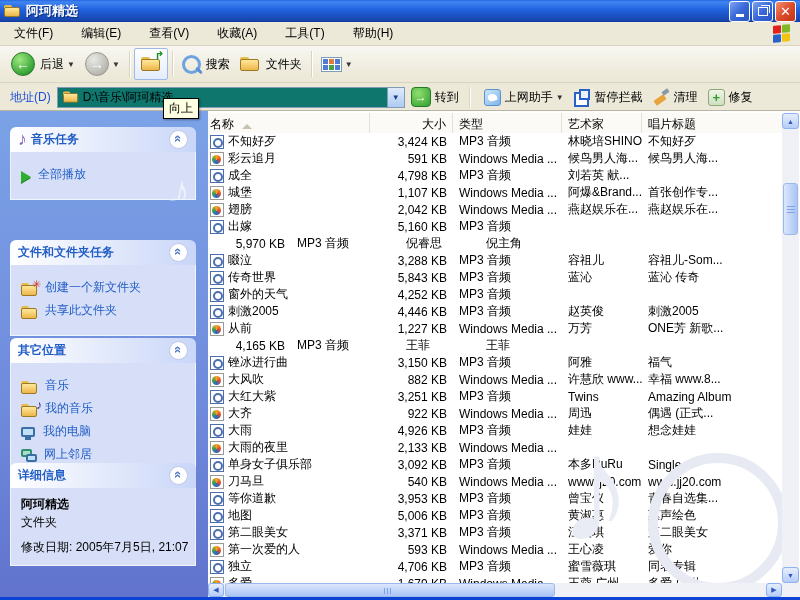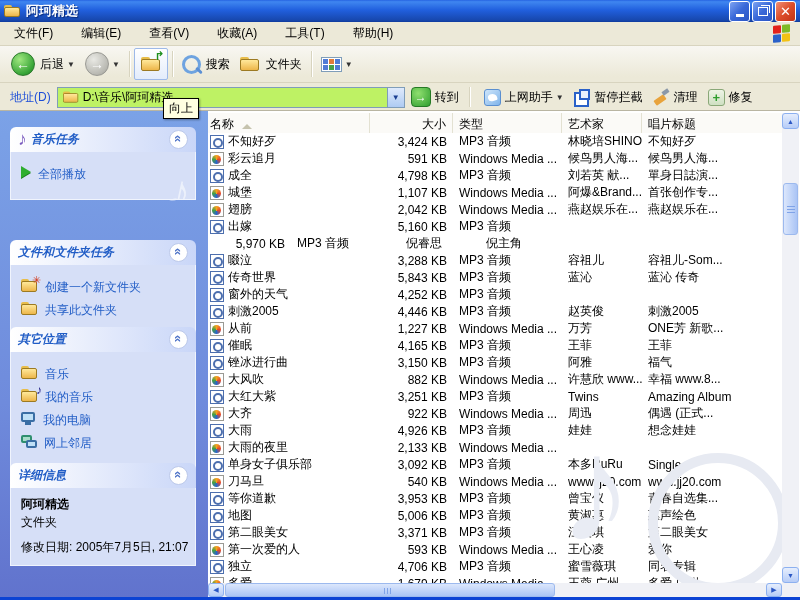--- a/index.html
+++ b/index.html
@@ -49,21 +49,21 @@
   .magnifier{width:13px;height:13px;border:3px solid #6ea3e0;border-radius:50%;position:relative;margin-right:5px;}
   .magnifier:after{content:"";position:absolute;left:10px;top:11px;width:8px;height:3px;background:#5b8fd4;transform:rotate(45deg);border-radius:2px;}
   .views-grid{display:grid;grid-template-columns:5px 5px 5px;grid-template-rows:5px 5px;gap:1px;border:1px solid #7f9db9;padding:1px;background:#fff;}
   .views-grid i{background:#4f7bd5;}
   .views-grid i:nth-child(2){background:#e07c3a;}
   .views-grid i:nth-child(5){background:#48a048;}
 
   
   .addressbar{position:absolute;left:0;top:84px;width:800px;height:27px;background:#ece9d8;border-bottom:1px solid #b9b5a2;display:flex;align-items:center;padding:0 4px;box-sizing:border-box;}
   .addr-label{padding:0 6px;color:#1d4ed8;}
-  .addr-field{height:21px;width:348px;background:#bef264;border:1px solid #7f9db9;display:flex;align-items:center;box-sizing:border-box;padding-left:3px;}
+  .addr-field{height:21px;width:348px;background:#0f766e;border:1px solid #7f9db9;display:flex;align-items:center;box-sizing:border-box;padding-left:3px;}
   .addr-field .mini-folder{transform:scale(.8);margin-right:2px;}
   .addr-text{flex:1;color:#000;}
   .addr-drop{width:16px;height:19px;background:linear-gradient(180deg,#dfeafc,#aecbf2);border-left:1px solid #7f9db9;display:flex;align-items:center;justify-content:center;font-size:8px;color:#1b3f91;}
   .go-btn{display:flex;align-items:center;margin-left:6px;}
   .go-icon{width:18px;height:18px;border-radius:4px;background:radial-gradient(circle at 35% 30%,#8fdf6f,#2f9e2f);border:1px solid #257a25;color:#fff;display:flex;align-items:center;justify-content:center;font-weight:bold;font-size:12px;margin-right:4px;}
   .plugin{display:flex;align-items:center;margin-left:10px;color:#000;}
   .plug-icon{width:17px;height:17px;margin-right:4px;border-radius:3px;box-sizing:border-box;}
   .icon-dove{background:linear-gradient(135deg,#cfe6fb,#7fb4ea);border:1px solid #5a8fd0;position:relative;}
   .icon-dove:after{content:"";position:absolute;left:3px;top:4px;width:9px;height:7px;background:#fff;border-radius:60% 80% 20% 70%;transform:rotate(-15deg);}
   .icon-panes{position:relative;border:none;}
@@ -76,25 +76,25 @@
   .icon-plusbox:after{content:"+";position:absolute;left:4px;top:0px;color:#2f9e2f;font-weight:bold;font-size:13px;}
 
   
   .tooltip{position:absolute;left:163px;top:98px;background:#ffffe1;border:1px solid #000;padding:1px 5px;color:#000;z-index:50;box-shadow:1px 1px 2px rgba(0,0,0,.35);}
 
   
   .sidebar{position:absolute;left:0;top:111px;width:208px;height:486px;background:linear-gradient(180deg,#7ba2e7 0%,#6f8bdc 60%,#6173cd 100%);overflow:hidden;}
   .side-note{position:absolute;color:rgba(255,255,255,.35);font-size:56px;pointer-events:none;}
   .section{position:absolute;left:10px;width:186px;border-radius:6px 6px 0 0;}
   .sec-header{height:25px;background:linear-gradient(90deg,#ffffff 0%,#c9d6f8 100%);border-radius:6px 6px 0 0;display:flex;align-items:center;padding:0 8px;box-sizing:border-box;}
-  .sec-title{color:#215dc6;font-weight:bold;flex:1;font-style:italic;}
+  .sec-title{color:#215dc6;font-weight:bold;flex:1;}
   .chevron{width:17px;height:17px;border-radius:50%;background:#fff;border:1px solid #bcc9ea;display:flex;align-items:center;justify-content:center;color:#4f74c8;font-weight:bold;}
   .chevron span{display:inline-block;transform:rotate(90deg);font-size:13px;line-height:1;margin-top:-2px;}
   .sec-body{background:#d6dff7;border:1px solid #f0f4fd;border-top:none;padding:8px 6px 10px 10px;position:relative;overflow:hidden;}
-  .task{display:flex;align-items:flex-start;margin:6px 0;color:#215dc6;}
+  .task{display:flex;align-items:flex-end;margin:6px 0;color:#215dc6;}
   .task .lbl{margin-left:7px;}
   .play-tri{width:0;height:0;border-left:10px solid #2fae2f;border-top:6px solid transparent;border-bottom:6px solid transparent;filter:drop-shadow(0 1px 0 #1a7a1a);}
   .globe{width:14px;height:14px;border-radius:50%;background:radial-gradient(circle at 35% 30%,#9fd4f0,#3a7fc0 60%,#2a5f98);border:1px solid #2a5f98;position:relative;}
   .globe:after{content:"";position:absolute;left:2px;top:3px;width:8px;height:6px;background:#63b663;border-radius:50% 20% 60% 40%;}
   .f-icon{width:17px;height:13px;position:relative;flex:none;}
   .f-icon:before{content:"";position:absolute;left:0;top:0;width:8px;height:4px;background:#e8bd4a;border-radius:2px 2px 0 0;}
   .f-icon:after{content:"";position:absolute;left:0;top:2px;width:16px;height:11px;background:linear-gradient(180deg,#ffe89a,#edb64a);border:1px solid #9c7a22;border-radius:2px;box-sizing:border-box;}
   .f-new:before{background:#e8bd4a;}
   .f-new .spark{position:absolute;right:-3px;top:-5px;color:#d23b1e;font-size:11px;font-weight:bold;z-index:2;}
   .f-note .note{position:absolute;right:-4px;top:-6px;color:#2a2a8a;font-size:12px;font-weight:bold;z-index:2;}
@@ -286,21 +286,21 @@
             </div>
           <span class="lbl">创建一个新文件夹</span>
         </div>
         <div class="task">
           <div class="f-icon"></div>
           <span class="lbl">共享此文件夹</span>
         </div>
       </div>
     </div>
 
-    <div class="section" style="top:216px">
+    <div class="section" style="top:227px">
       <div class="sec-header">
         <span class="sec-title">其它位置</span>
         <div class="chevron">
             <span>«</span>
           </div>
       </div>
       <div class="sec-body">
         <div class="task">
           <div class="f-icon"></div>
           <span class="lbl">音乐</span>
@@ -381,21 +381,20 @@
     <div class="cell c-album v-album">候鸟男人海...</div>
   </div>
         <div class="row">
     <div class="cell c-name">
             <span class="file-icon icon-mp3"></span>
             <span class="txt v-name">成全</span>
           </div>
     <div class="cell c-size v-size">4,798 KB</div>
     <div class="cell c-type v-type">MP3 音频</div>
     <div class="cell c-artist v-artist">刘若英 献...</div>
-    <div class="cell c-album v-album">單身日誌演...</div>
   </div>
         <div class="row">
     <div class="cell c-name">
             <span class="file-icon icon-wma"></span>
             <span class="txt v-name">城堡</span>
           </div>
     <div class="cell c-size v-size">1,107 KB</div>
     <div class="cell c-type v-type">Windows Media ...</div>
     <div class="cell c-artist v-artist">阿爆&amp;Brand...</div>
     <div class="cell c-album v-album">首张创作专...</div>
@@ -470,24 +469,20 @@
     <div class="cell c-name">
             <span class="file-icon icon-wma"></span>
             <span class="txt v-name">从前</span>
           </div>
     <div class="cell c-size v-size">1,227 KB</div>
     <div class="cell c-type v-type">Windows Media ...</div>
     <div class="cell c-artist v-artist">万芳</div>
     <div class="cell c-album v-album">ONE芳 新歌...</div>
   </div>
         <div class="row">
-    <div class="cell c-name">
-            <span class="file-icon icon-mp3"></span>
-            <span class="txt v-name">催眠</span>
-          </div>
     <div class="cell c-size v-size">4,165 KB</div>
     <div class="cell c-type v-type">MP3 音频</div>
     <div class="cell c-artist v-artist">王菲</div>
     <div class="cell c-album v-album">王菲</div>
   </div>
         <div class="row">
     <div class="cell c-name">
             <span class="file-icon icon-mp3"></span>
             <span class="txt v-name">锉冰进行曲</span>
           </div>

